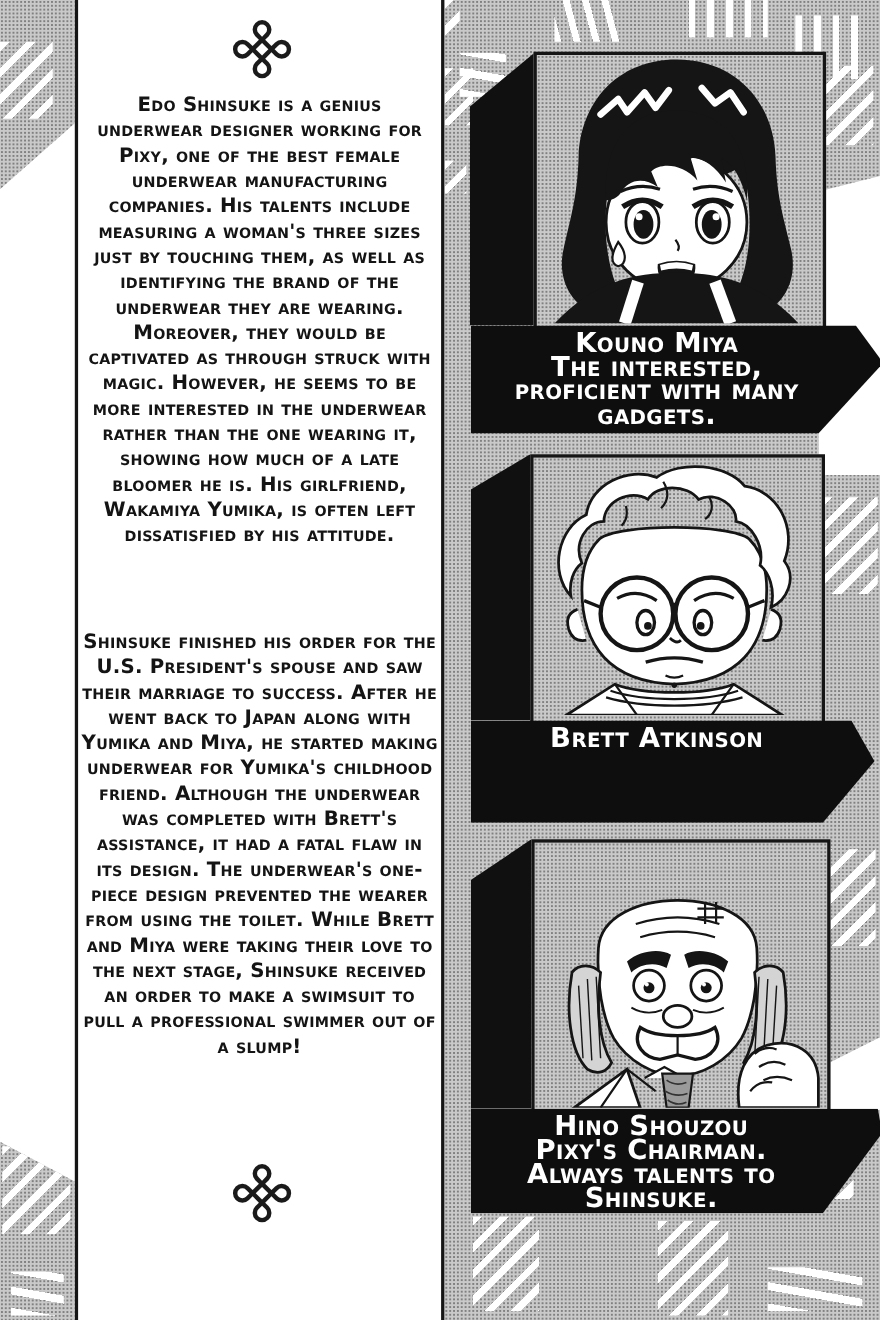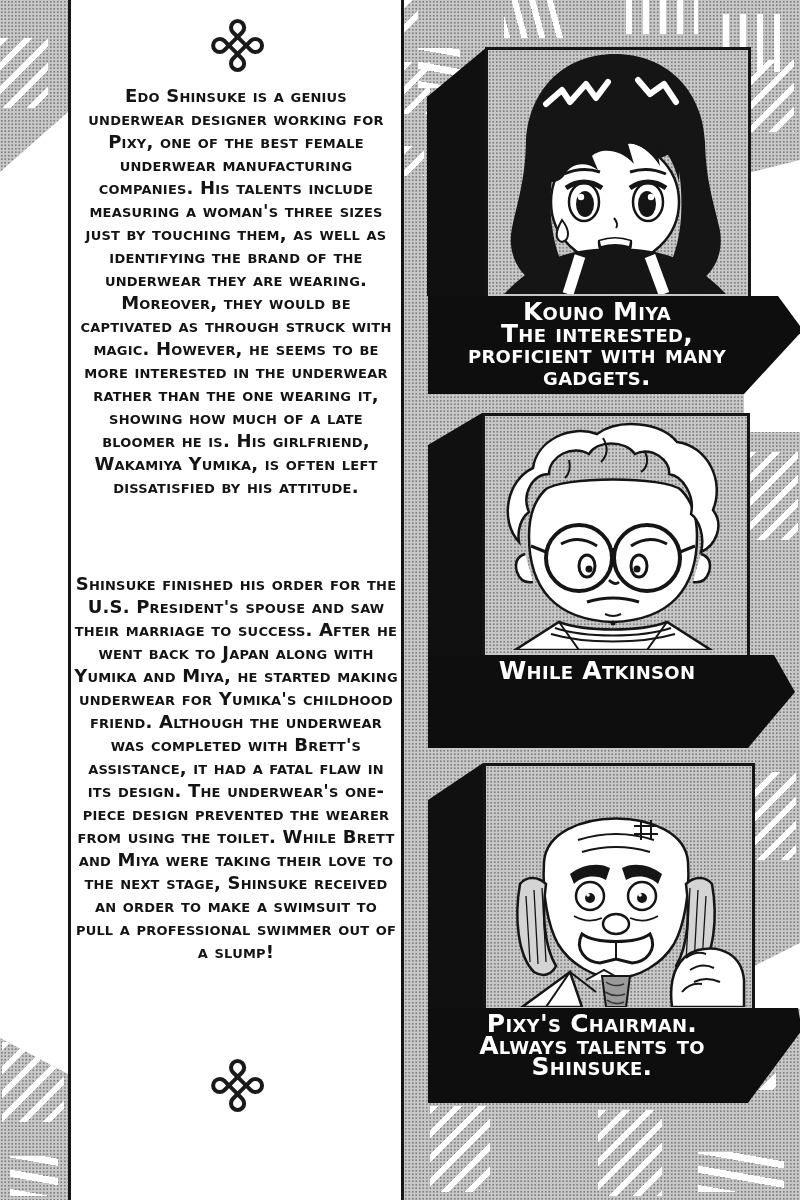--- a/index.html
+++ b/index.html
@@ -124,21 +124,21 @@
         <path d="M120,198 q8,4 16,0" fill="none" stroke="#151515" stroke-width="2"></path>
         <circle cx="128" cy="207" r="2.5" fill="#151515"></circle>
         <path d="M30,234 L74,206 C100,216 156,216 182,206 L226,234 Z" fill="#ffffff" stroke="#151515" stroke-width="2.5"></path>
         <path d="M74,206 L94,234 M182,206 L162,234" fill="none" stroke="#151515" stroke-width="2"></path>
         <path d="M70,212 C100,222 156,222 186,212 M66,218 C100,228 156,228 190,218" fill="none" stroke="#151515" stroke-width="2"></path>
       </svg>
     </div>
     <div class="banner" style="left:24px;top:652px;width:372px;height:100px;
          clip-path:polygon(0px 3px,346px 3px,367px 40px,320px 96px,0px 96px)">
       <div class="cap">
-        <div>While Atkinson</div>
+        <div>Brett Atkinson</div>
       </div>
     </div>
 
     <div class="wedge" style="left:24px;top:763px;width:55px;height:245px;
          clip-path:polygon(55px 0px,0px 37px,0px 245px,55px 245px)"></div>
     <div class="pbox tone" style="left:79px;top:763px;width:266px;height:247px">
       <svg width="260" height="241" viewBox="0 0 260 241">
         <path d="M58,96 C62,38 198,38 202,96 C204,128 198,160 188,178 C176,198 152,212 130,212 C108,212 84,198 72,178 C62,160 56,128 58,96 Z" fill="#ffffff" stroke="#151515" stroke-width="2.5"></path>
         <path d="M34,118 C28,152 32,190 48,206 C58,212 66,208 70,200 C58,180 56,148 60,118 C52,110 40,110 34,118 Z" fill="#d4d4d4" stroke="#151515" stroke-width="2.5"></path>
         <path d="M40,130 L44,196 M48,124 L52,198 M56,122 L60,196" fill="none" stroke="#151515" stroke-width="1.3"></path>
@@ -163,20 +163,21 @@
         <path d="M100,214 L118,204 L136,214" fill="#ffffff" stroke="#151515" stroke-width="2"></path>
         <path d="M116,210 L144,210 L140,241 L120,241 Z" fill="#9a9a9a" stroke="#151515" stroke-width="2"></path>
         <path d="M120,216 q8,6 18,2 M119,226 q10,6 20,2 M121,234 q8,6 17,2" fill="none" stroke="#333333" stroke-width="1.5"></path>
         <path d="M186,241 C182,210 192,190 212,184 C236,178 256,190 258,214 L258,241 Z" fill="#ffffff" stroke="#151515" stroke-width="2.5"></path>
         <path d="M200,192 q10,-8 20,-4 M204,204 q12,-8 24,-2 M208,216 q12,-6 26,0 M196,226 q8,-10 20,-8" fill="none" stroke="#151515" stroke-width="2"></path>
       </svg>
     </div>
     <div class="banner" style="left:24px;top:1005px;width:376px;height:100px;
          clip-path:polygon(0px 3px,370px 3px,374px 25px,320px 98px,0px 98px)">
       <div class="cap" style="width:300px;left:14px;">
+        <div>Hino Shouzou</div>
         <div>Pixy's Chairman. Always talents to Shinsuke.</div>
       </div>
     </div>
   </div>
 
   <div id="strip-top" class="abs tone">
     <div class="st" style="left:0;top:38px;width:48px;height:70px"></div>
   </div>
   <div id="strip-bottom" class="abs tone">
     <div class="st" style="left:2px;top:12px;width:62px;height:80px"></div>

